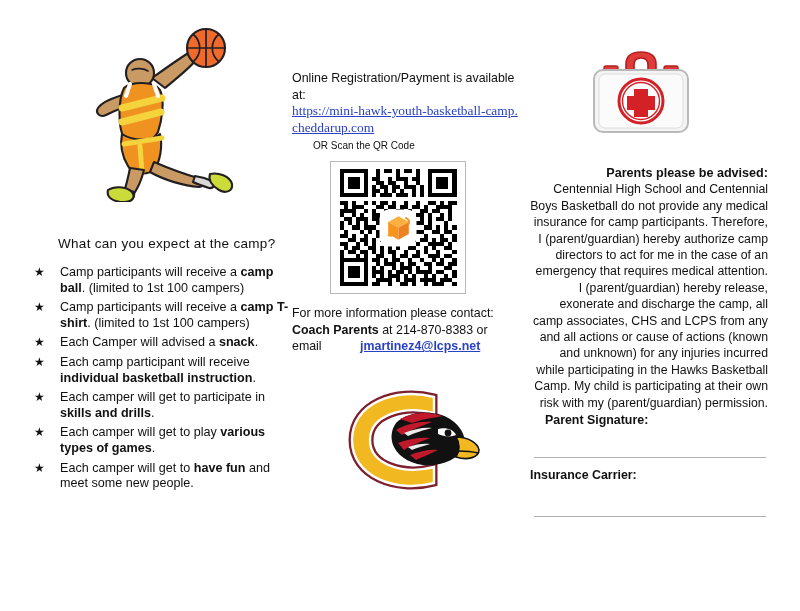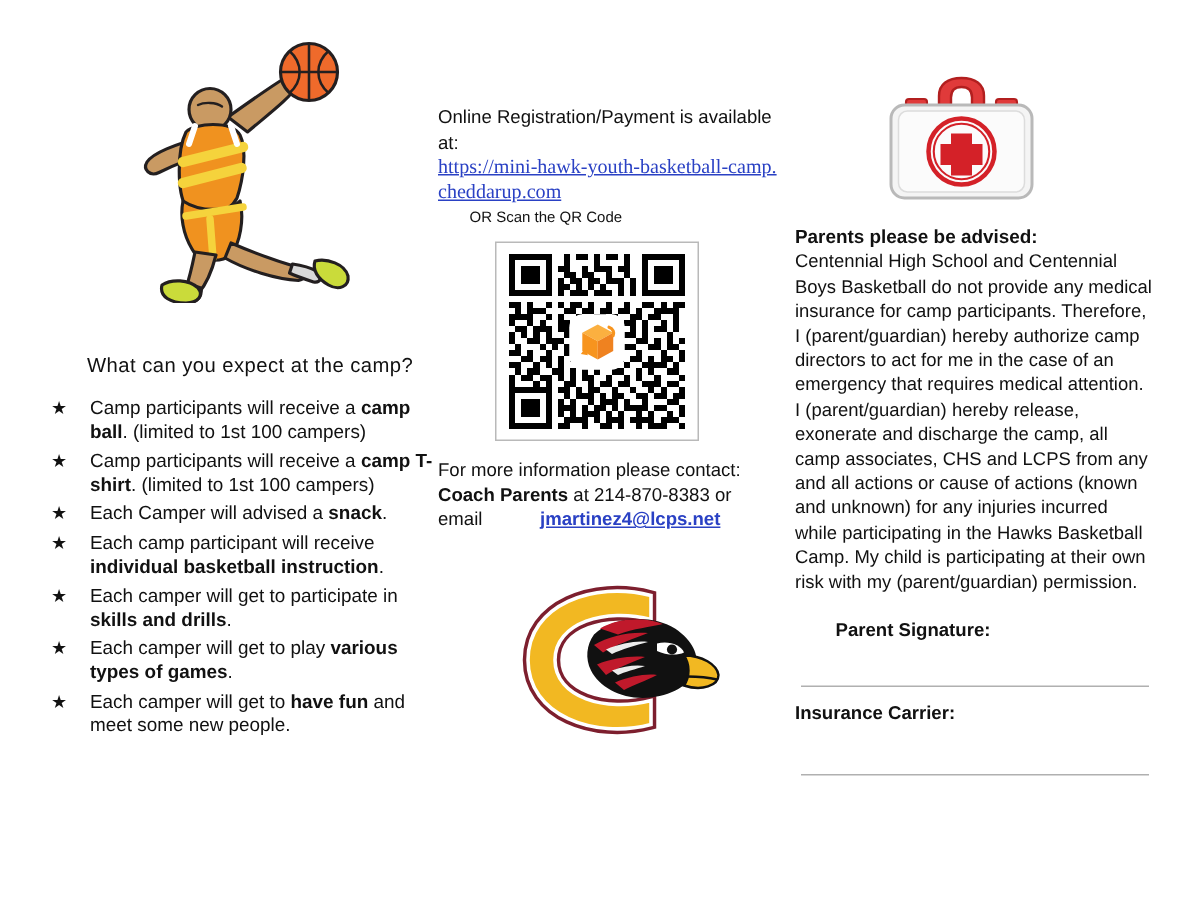--- a/index.html
+++ b/index.html
@@ -34,24 +34,24 @@
   #qr-frame{left:330px;top:161px;width:134px;height:131px;border:1px solid #b9b9b9;background:#fff;}
   #qr-inner{position:absolute;left:8px;top:7px;width:118px;height:117px;}
   #qr-logo{
     position:absolute;left:50%;top:50%;transform:translate(-50%,-50%);
     width:37px;height:37px;background:#ffffff;border-radius:9px;
     display:flex;align-items:center;justify-content:center;
   }
   #contact-block{left:292px;top:305px;width:236px;font-size:12.4px;line-height:16.6px;}
 
   
-  #advise-block{left:530px;top:150px;width:238px;font-size:12.3px;line-height:16.4px;}
+  #advise-block{left:530px;top:165px;width:238px;font-size:12.3px;line-height:16.4px;text-align:right;}
   #advise-heading{font-weight:bold;font-size:12.6px;}
   .sig-label{font-weight:bold;font-size:12.4px;}
-  #sig-parent{left:557px;top:413px;}
+  #sig-parent{left:545px;top:413px;}
   #sig-parent-line{left:534px;top:457px;width:232px;height:1px;background:#b0b0b0;}
   #sig-ins{left:530px;top:468px;}
   #sig-ins-line{left:534px;top:516px;width:232px;height:1px;background:#b0b0b0;}
 
   
   #player-art{left:62px;top:22px;width:190px;height:180px;}
   #kit-art{left:586px;top:48px;width:110px;height:92px;}
   #hawk-art{left:338px;top:385px;width:150px;height:110px;}
 </style>
 </head>

